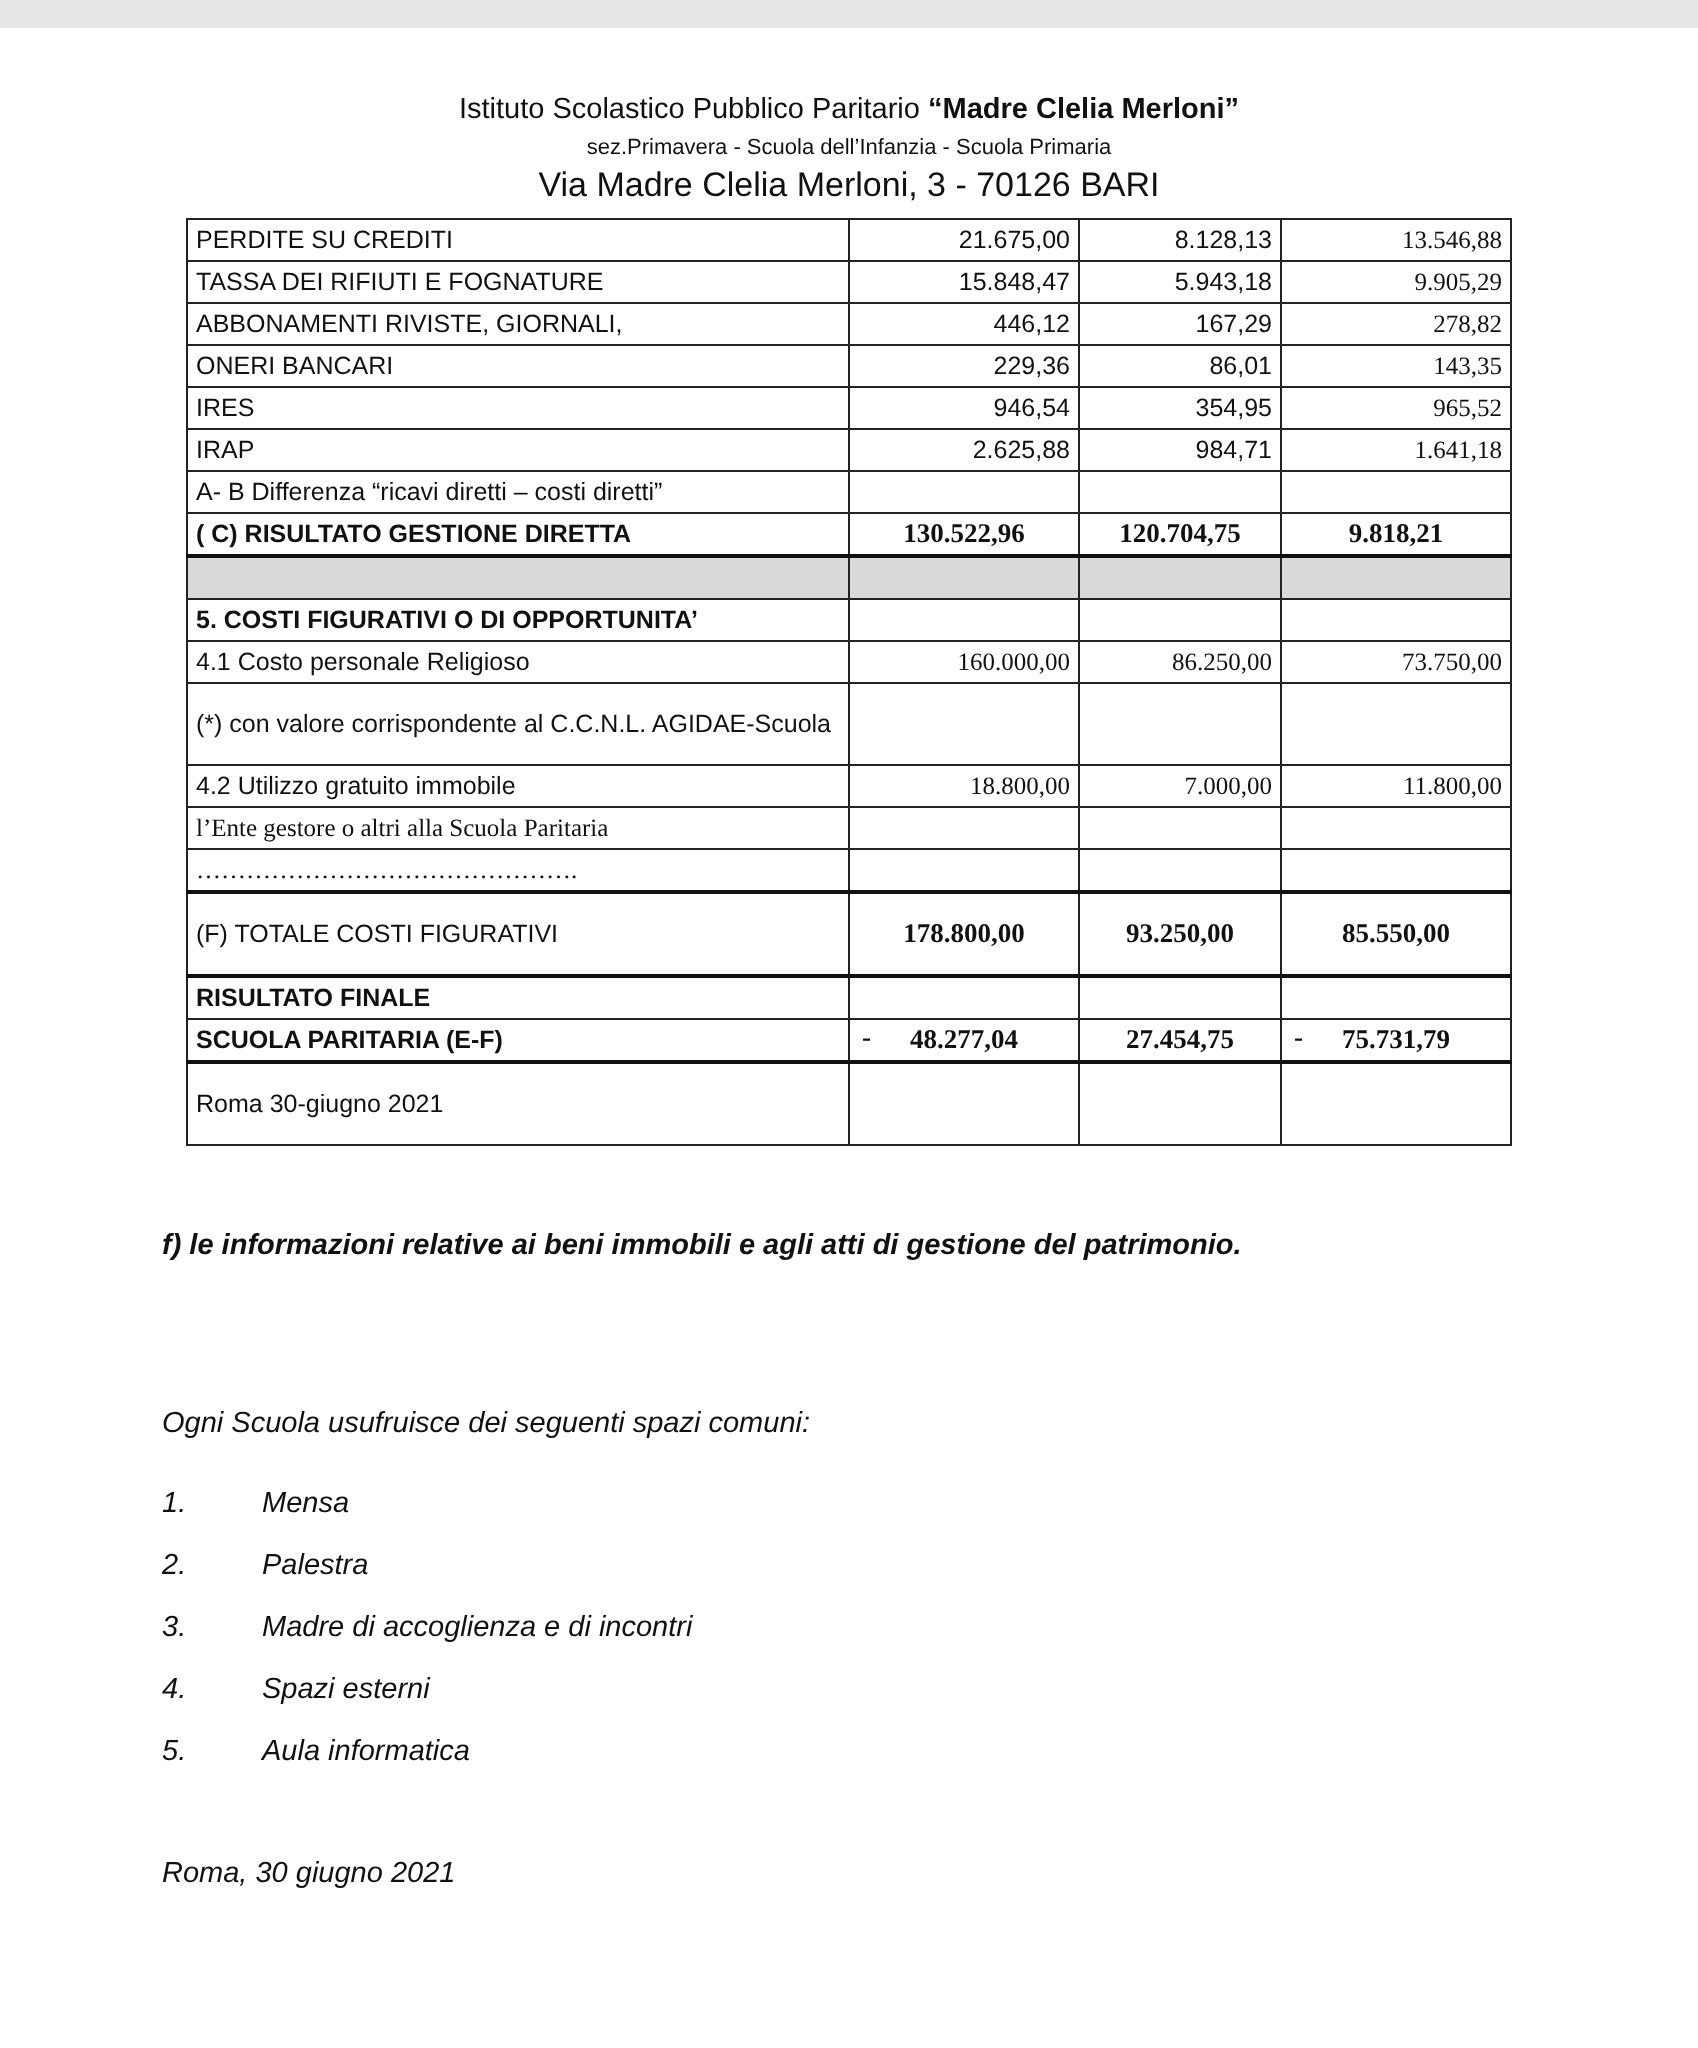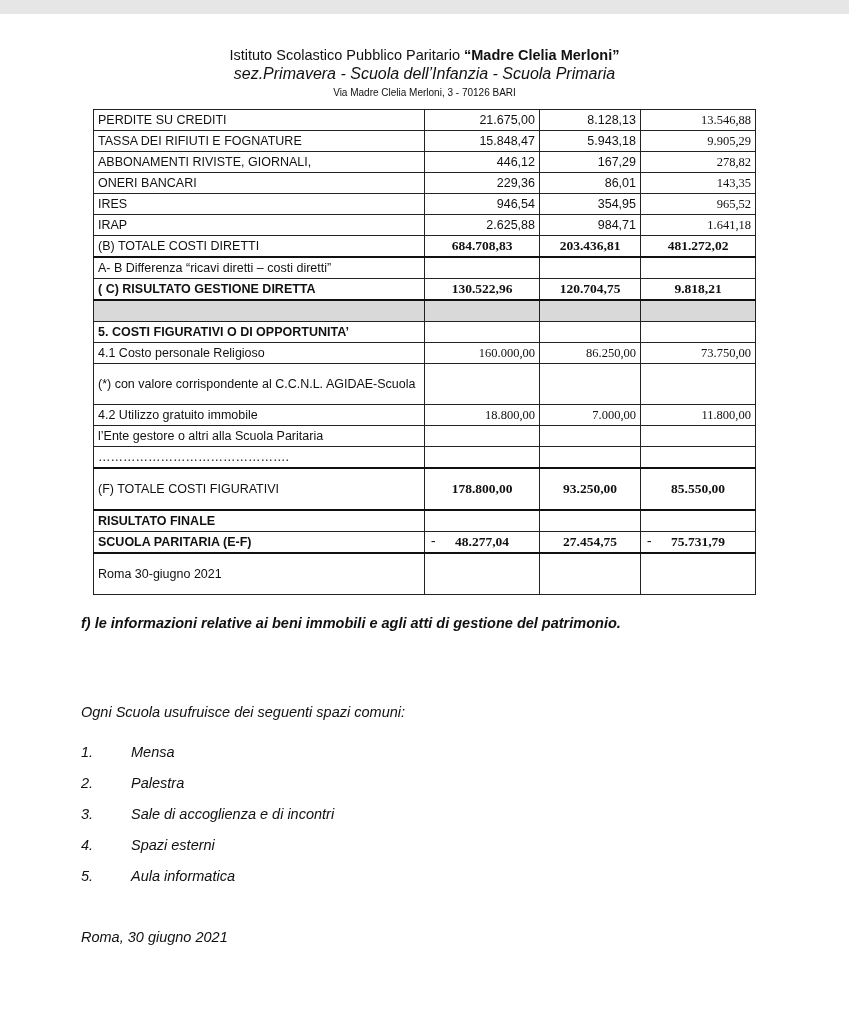--- a/index.html
+++ b/index.html
@@ -4,22 +4,22 @@
 <style>
   html, body { margin: 0; padding: 0; }
   body {
     width: 849px; height: 1024px; background: #ffffff; position: relative; overflow: hidden;
     font-family: "Liberation Sans", sans-serif; color: #111;
   }
   .topbar { position: absolute; left: 0; top: 0; width: 849px; height: 14px; background: #e6e6e6; }
   .header { position: absolute; left: 0; top: 34px; width: 849px; text-align: center; margin-top: 12px; }
   .header .l1 { font-size: 14.5px; line-height: 19px; }
   .header .l1 b { font-weight: bold; }
-  .header .l2 { font-size: 16px; font-style: italic; line-height: 18px; }
-  .header .l3 { font-size: 10px; line-height: 19px; }
+  .header .l2 { font-size: 11px; line-height: 18px; }
+  .header .l3 { font-size: 17px; line-height: 19px; }
 
   table.fin {
     position: absolute; left: 93px; top: 109px; width: 662px;
     border-collapse: collapse; table-layout: fixed;
   }
   table.fin td {
     border: 1px solid #222; padding: 0 4px; font-size: 12.5px; height: 20px; line-height: 16px;
     vertical-align: middle; overflow: hidden; white-space: nowrap;
   }
   table.fin col.c0 { width: 331px; }
@@ -28,21 +28,21 @@
   table.fin col.c3 { width: 115px; }
   td.num { text-align: right; font-family: "Liberation Serif", serif; font-size: 13.5px; margin-left: 27px; }
   td.num.sans { font-family: "Liberation Sans", sans-serif; font-size: 12.5px; }
   td.num.serif-b { font-family: "Liberation Serif", serif; font-weight: bold; text-align: center; font-size: 13.5px; }
   tr.thick td { border-bottom: 2px solid #111; }
   td.bold { font-weight: bold; }
   tr.gray td { background: #d9d9d9; }
   tr.tall td { height: 40px; }
   td.wrap { white-space: normal; }
   td.ind1 { padding-left: 36px; }
-  td.ind2 { padding-left: 34px; }
+  td.ind2 { padding-left: 34px; font-family: Liberation Serif, serif; }
   td.neg { position: relative; }
   td.neg .minus { position: absolute; left: 6px; top: 50%; transform: translateY(-55%); font-weight: bold; }
 
   .section { position: absolute; left: 81px; top: 612px; width: 700px; font-style: italic; font-size: 14.5px; line-height: 22px; }
   .section .title { font-weight: bold; }
   .section p { margin: 0; }
   .spaces { position: absolute; left: 81px; top: 704px; font-style: italic; font-size: 14.5px; }
   .spaces .intro { position: absolute; left: 0; top: 0; white-space: nowrap; }
   .spaces ol { list-style: none; margin: 0; padding: 0; }
   .spaces li { position: absolute; left: 0; white-space: nowrap; }
@@ -97,26 +97,20 @@
       <td class="num sans">946,54</td>
       <td class="num sans">354,95</td>
       <td class="num">965,52</td>
     </tr>
     <tr>
       <td>IRAP</td>
       <td class="num sans">2.625,88</td>
       <td class="num sans">984,71</td>
       <td class="num">1.641,18</td>
     </tr>
-    <tr class="thick">
-      <td class="ind1">(B)  TOTALE COSTI DIRETTI</td>
-      <td class="num serif-b">684.708,83</td>
-      <td class="num serif-b">203.436,81</td>
-      <td class="num serif-b">481.272,02</td>
-    </tr>
     <tr>
       <td>A- B Differenza “ricavi diretti – costi diretti”</td>
       <td></td>
         <td></td>
         <td></td>
     </tr>
     <tr class="thick">
       <td class="bold">( C) RISULTATO GESTIONE DIRETTA</td>
       <td class="num serif-b">130.522,96</td>
       <td class="num serif-b">120.704,75</td>
@@ -193,19 +187,19 @@
 
 <div class="section">
   <p class="title">f) le informazioni relative ai beni immobili e agli atti di gestione del patrimonio.</p>
 </div>
 
 <div class="spaces">
   <div class="intro">Ogni Scuola usufruisce dei seguenti spazi comuni:</div>
   <ol>
     <li style="top:40px"><span class="n">1.</span><span>Mensa</span></li>
     <li style="top:71px"><span class="n">2.</span><span>Palestra</span></li>
-    <li style="top:102px"><span class="n">3.</span><span>Sale di accoglienza e di incontri</span></li>
+    <li style="top:102px"><span class="n">3.</span><span>Madre di accoglienza e di incontri</span></li>
     <li style="top:133px"><span class="n">4.</span><span>Spazi esterni</span></li>
     <li style="top:164px"><span class="n">5.</span><span>Aula informatica</span></li>
   </ol>
 </div>
 
 <div class="footer-date">Roma, 30 giugno 2021</div>
 
 </body></html>

